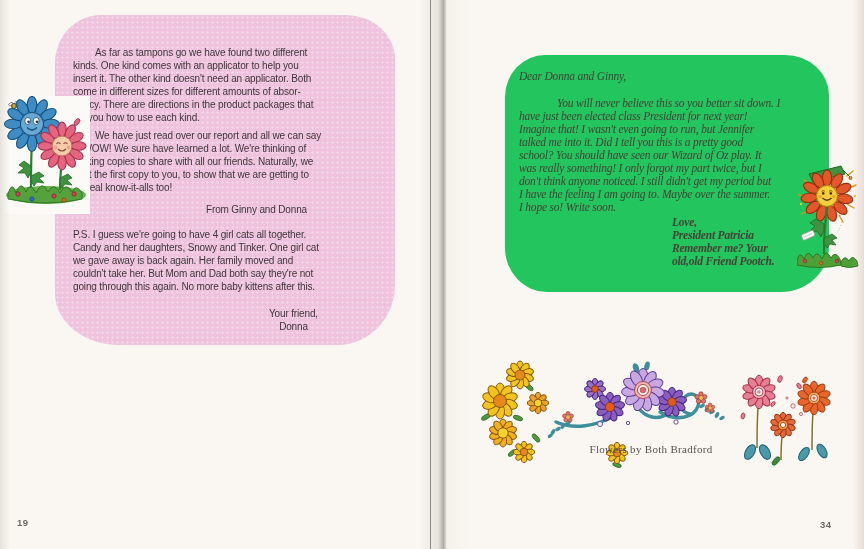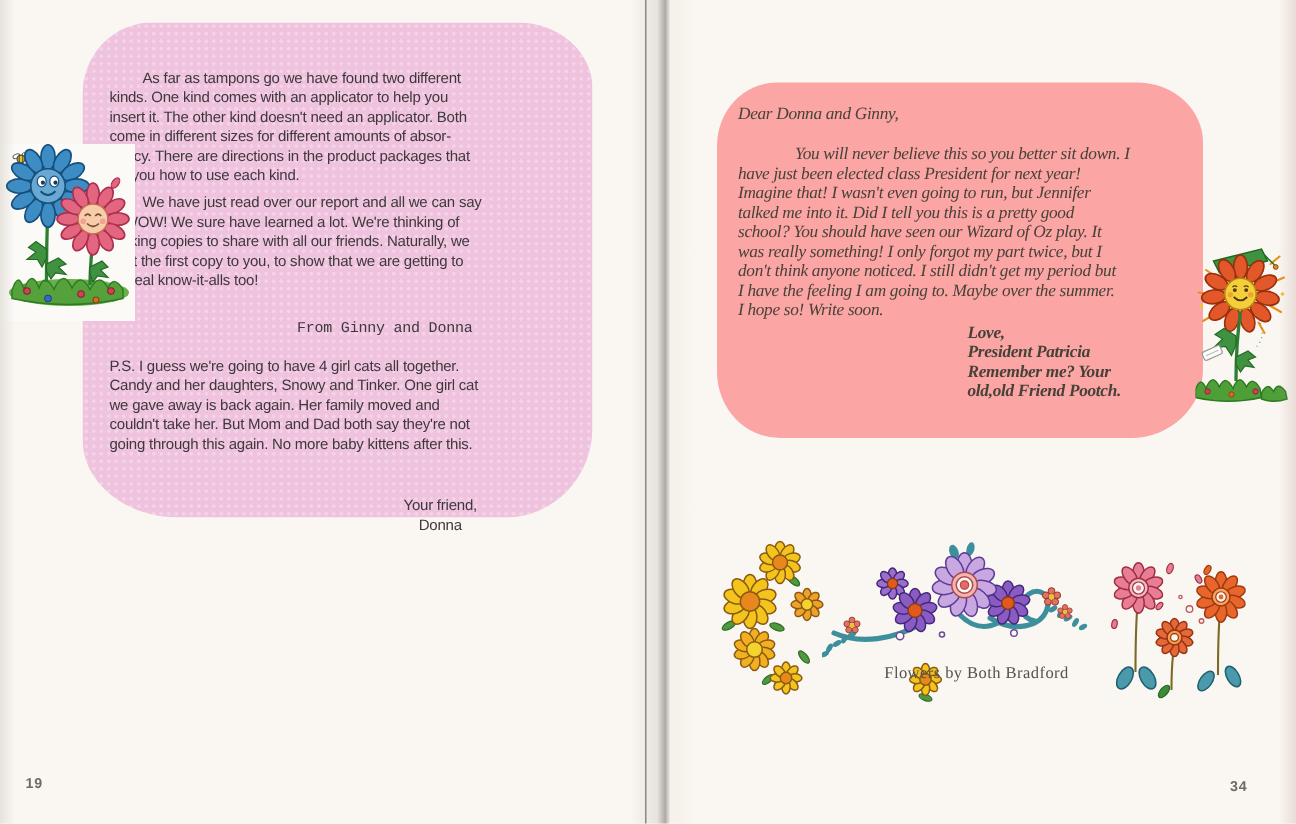--- a/index.html
+++ b/index.html
@@ -21,21 +21,21 @@
   
   .pink-card{position:absolute;left:55px;top:15px;width:340px;height:330px;
     background:#efc2dd;
     border-radius:46px 50px 58px 64px / 48px 44px 60px 52px;
     background-image:radial-gradient(rgba(255,255,255,.30) 1px,rgba(0,0,0,0) 1.2px);
     background-size:5px 5px;}
   .pink-text{position:absolute;left:18px;top:31px;width:309px;
     font-size:10px;line-height:13px;letter-spacing:-.15px;color:#3e383c;}
   .pink-text .para{white-space:pre-line;}
   .indent22{text-indent:22px;}
-  .mt5{margin-top:5px;} .mt1{margin-top:19px;font-family:Liberation Mono, monospace;} .mt12{margin-top:12px;} .mt14{margin-top:28px;}
+  .mt5{margin-top:5px;} .mt1{margin-top:9px;} .mt12{margin-top:12px;} .mt14{margin-top:14px;}
   .center-offset{text-align:center;padding-left:58px;}
   .sig-offset{text-align:center;padding-left:132px;white-space:pre-line;}
 
   
   .yellow-card{position:absolute;left:478px;top:55px;width:324px;height:237px;
     background:#f6e83a;
     border-radius:40px 44px 48px 42px / 42px 40px 46px 44px;}
   .yellow-text{position:absolute;left:14px;top:15px;width:298px;
     font-family:"Liberation Serif",serif;font-style:italic;
     font-size:11.5px;line-height:13px;letter-spacing:-.2px;color:#474238;}
@@ -152,21 +152,21 @@
       <circle cx="0" cy="0" r="10" fill="#f6cda8" stroke="#c4685a" stroke-width="1.1"></circle>
       <path d="M-5.5,-2 Q-3.5,-4.5 -1.5,-2" fill="none" stroke="#7a4a3a" stroke-width="1.1"></path>
       <path d="M1.5,-2 Q3.5,-4.5 5.5,-2" fill="none" stroke="#7a4a3a" stroke-width="1.1"></path>
       <path d="M-4,3 Q0,7 4,3" fill="none" stroke="#7a4a3a" stroke-width="1.1"></path>
       <circle cx="-6.5" cy="1.5" r="1.9" fill="#f09a90" opacity=".85"></circle>
       <circle cx="6.5" cy="1.5" r="1.9" fill="#f09a90" opacity=".85"></circle>
     </g>
     <ellipse cx="75" cy="26" rx="2.2" ry="3.8" fill="#e4657f" stroke="#aa2f4e" stroke-width=".8" transform="rotate(35 75 26)"></ellipse>
   </svg>
 
-  <div class="yellow-card" style="background-color: #fca5a5;">
+  <div class="yellow-card" style="background-color: #22c55e; margin-left: 27px;">
     <div class="yellow-text">
       <div>Dear Donna and Ginny,</div>
       <div class="para indent38">You will never believe this so you better sit down. I
 have just been elected class President for next year!
 Imagine that! I wasn't even going to run, but Jennifer
 talked me into it. Did I tell you this is a pretty good
 school? You should have seen our Wizard of Oz play. It
 was really something! I only forgot my part twice, but I
 don't think anyone noticed. I still didn't get my period but
 I have the feeling I am going to. Maybe over the summer.

